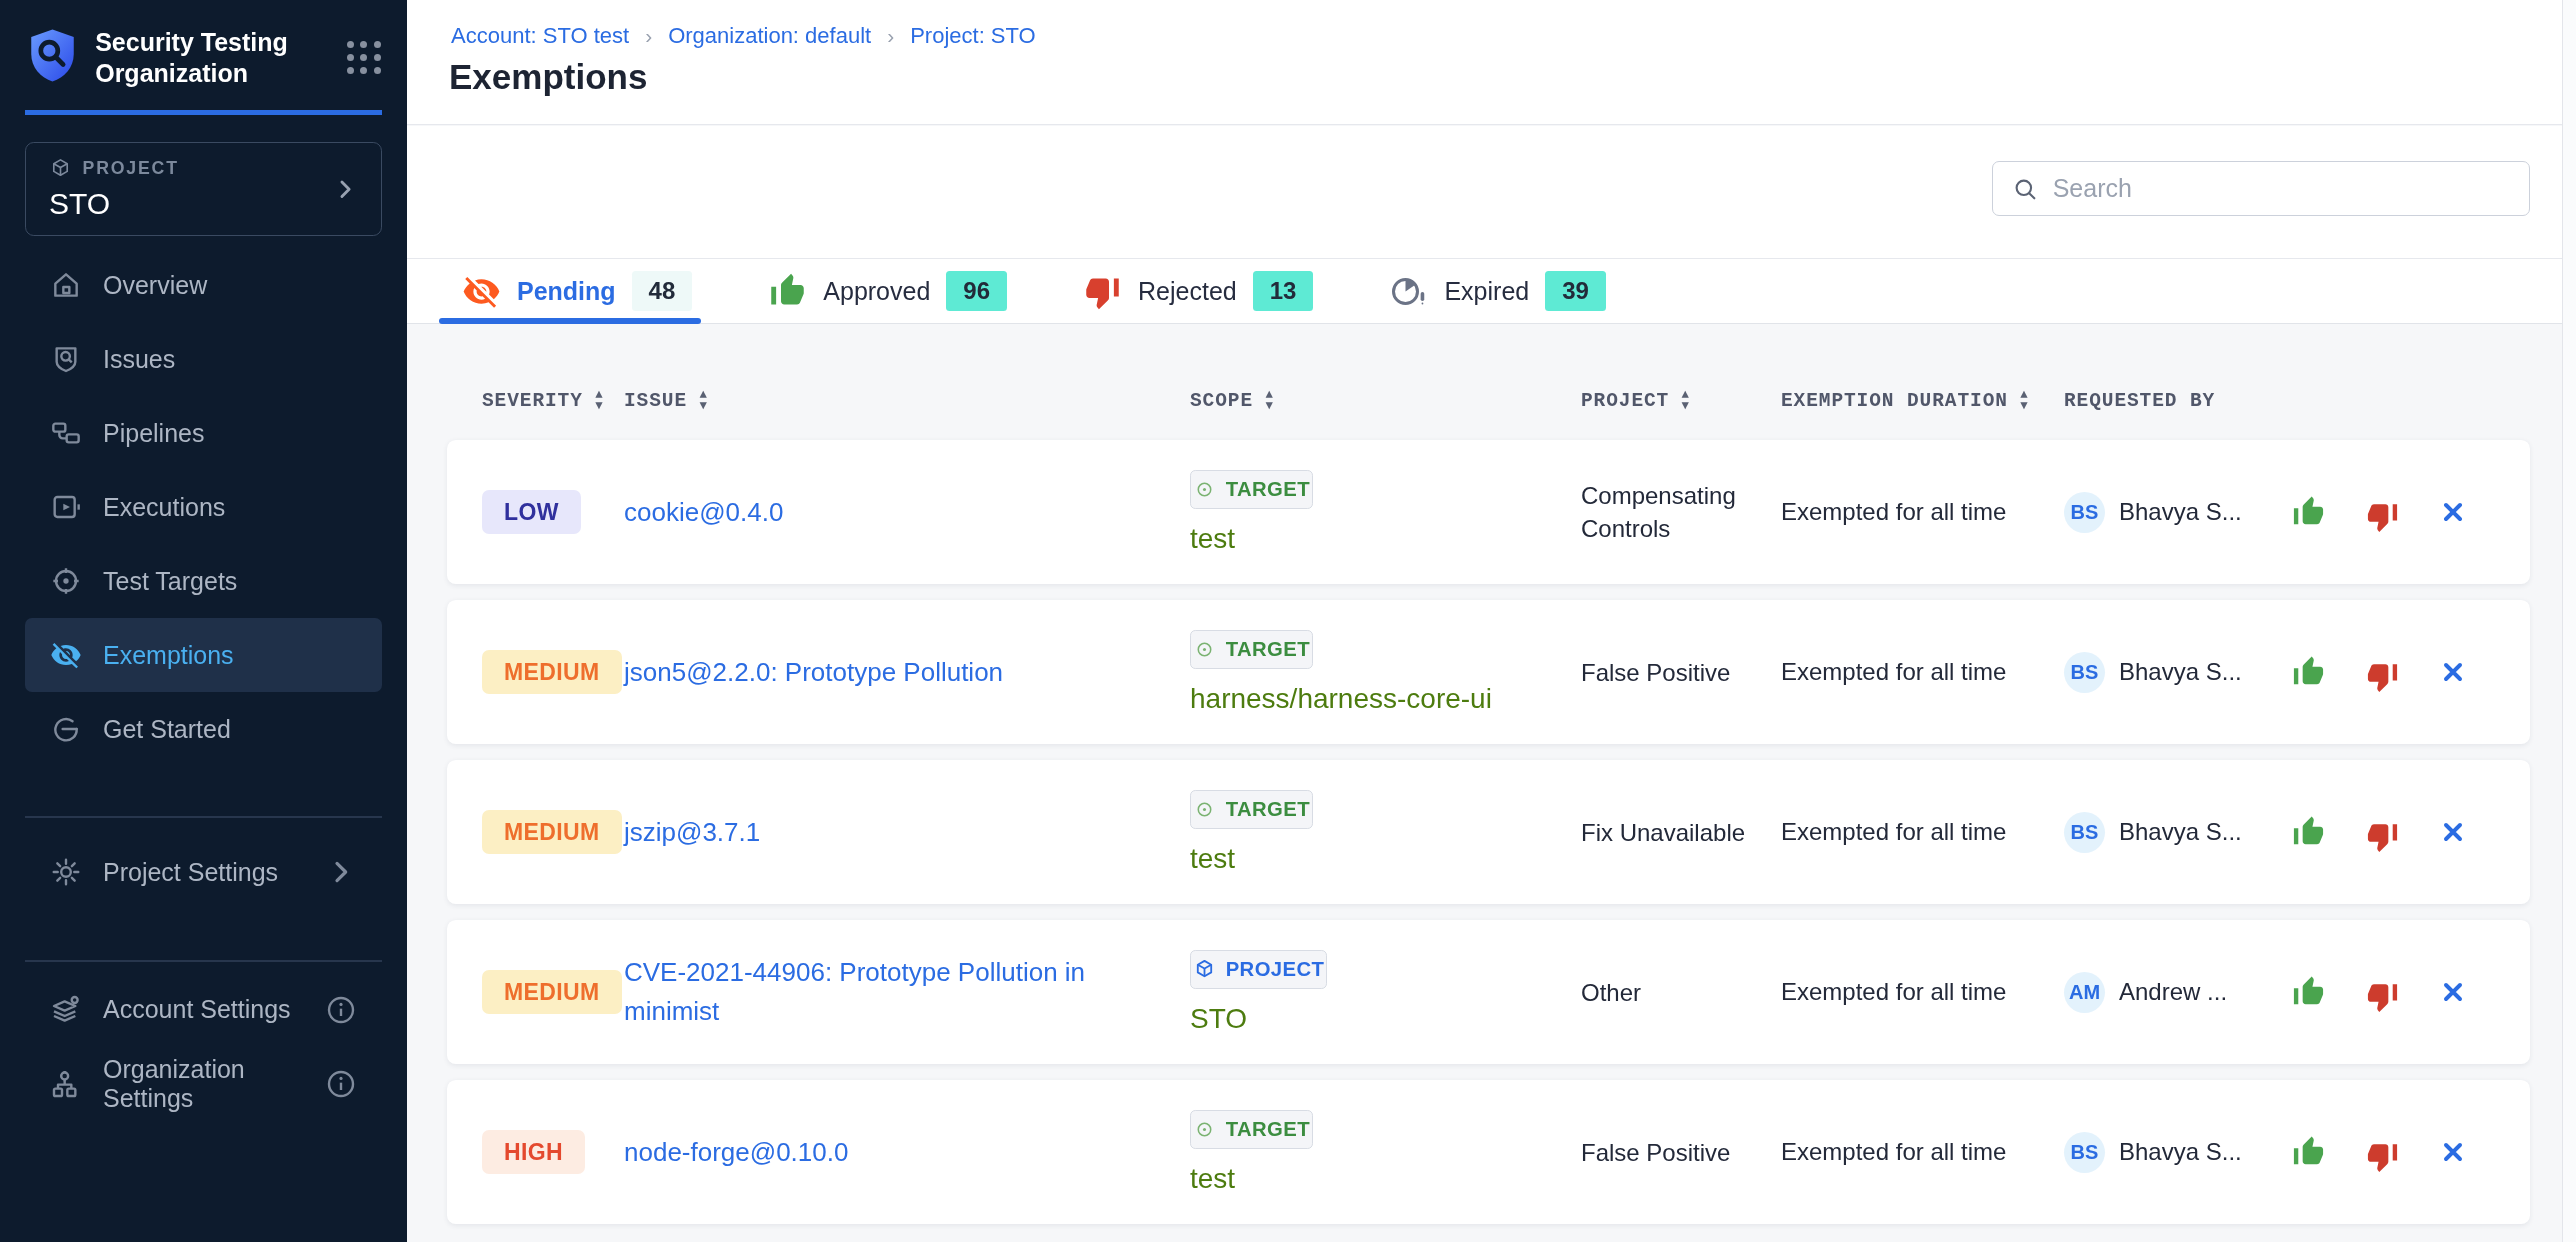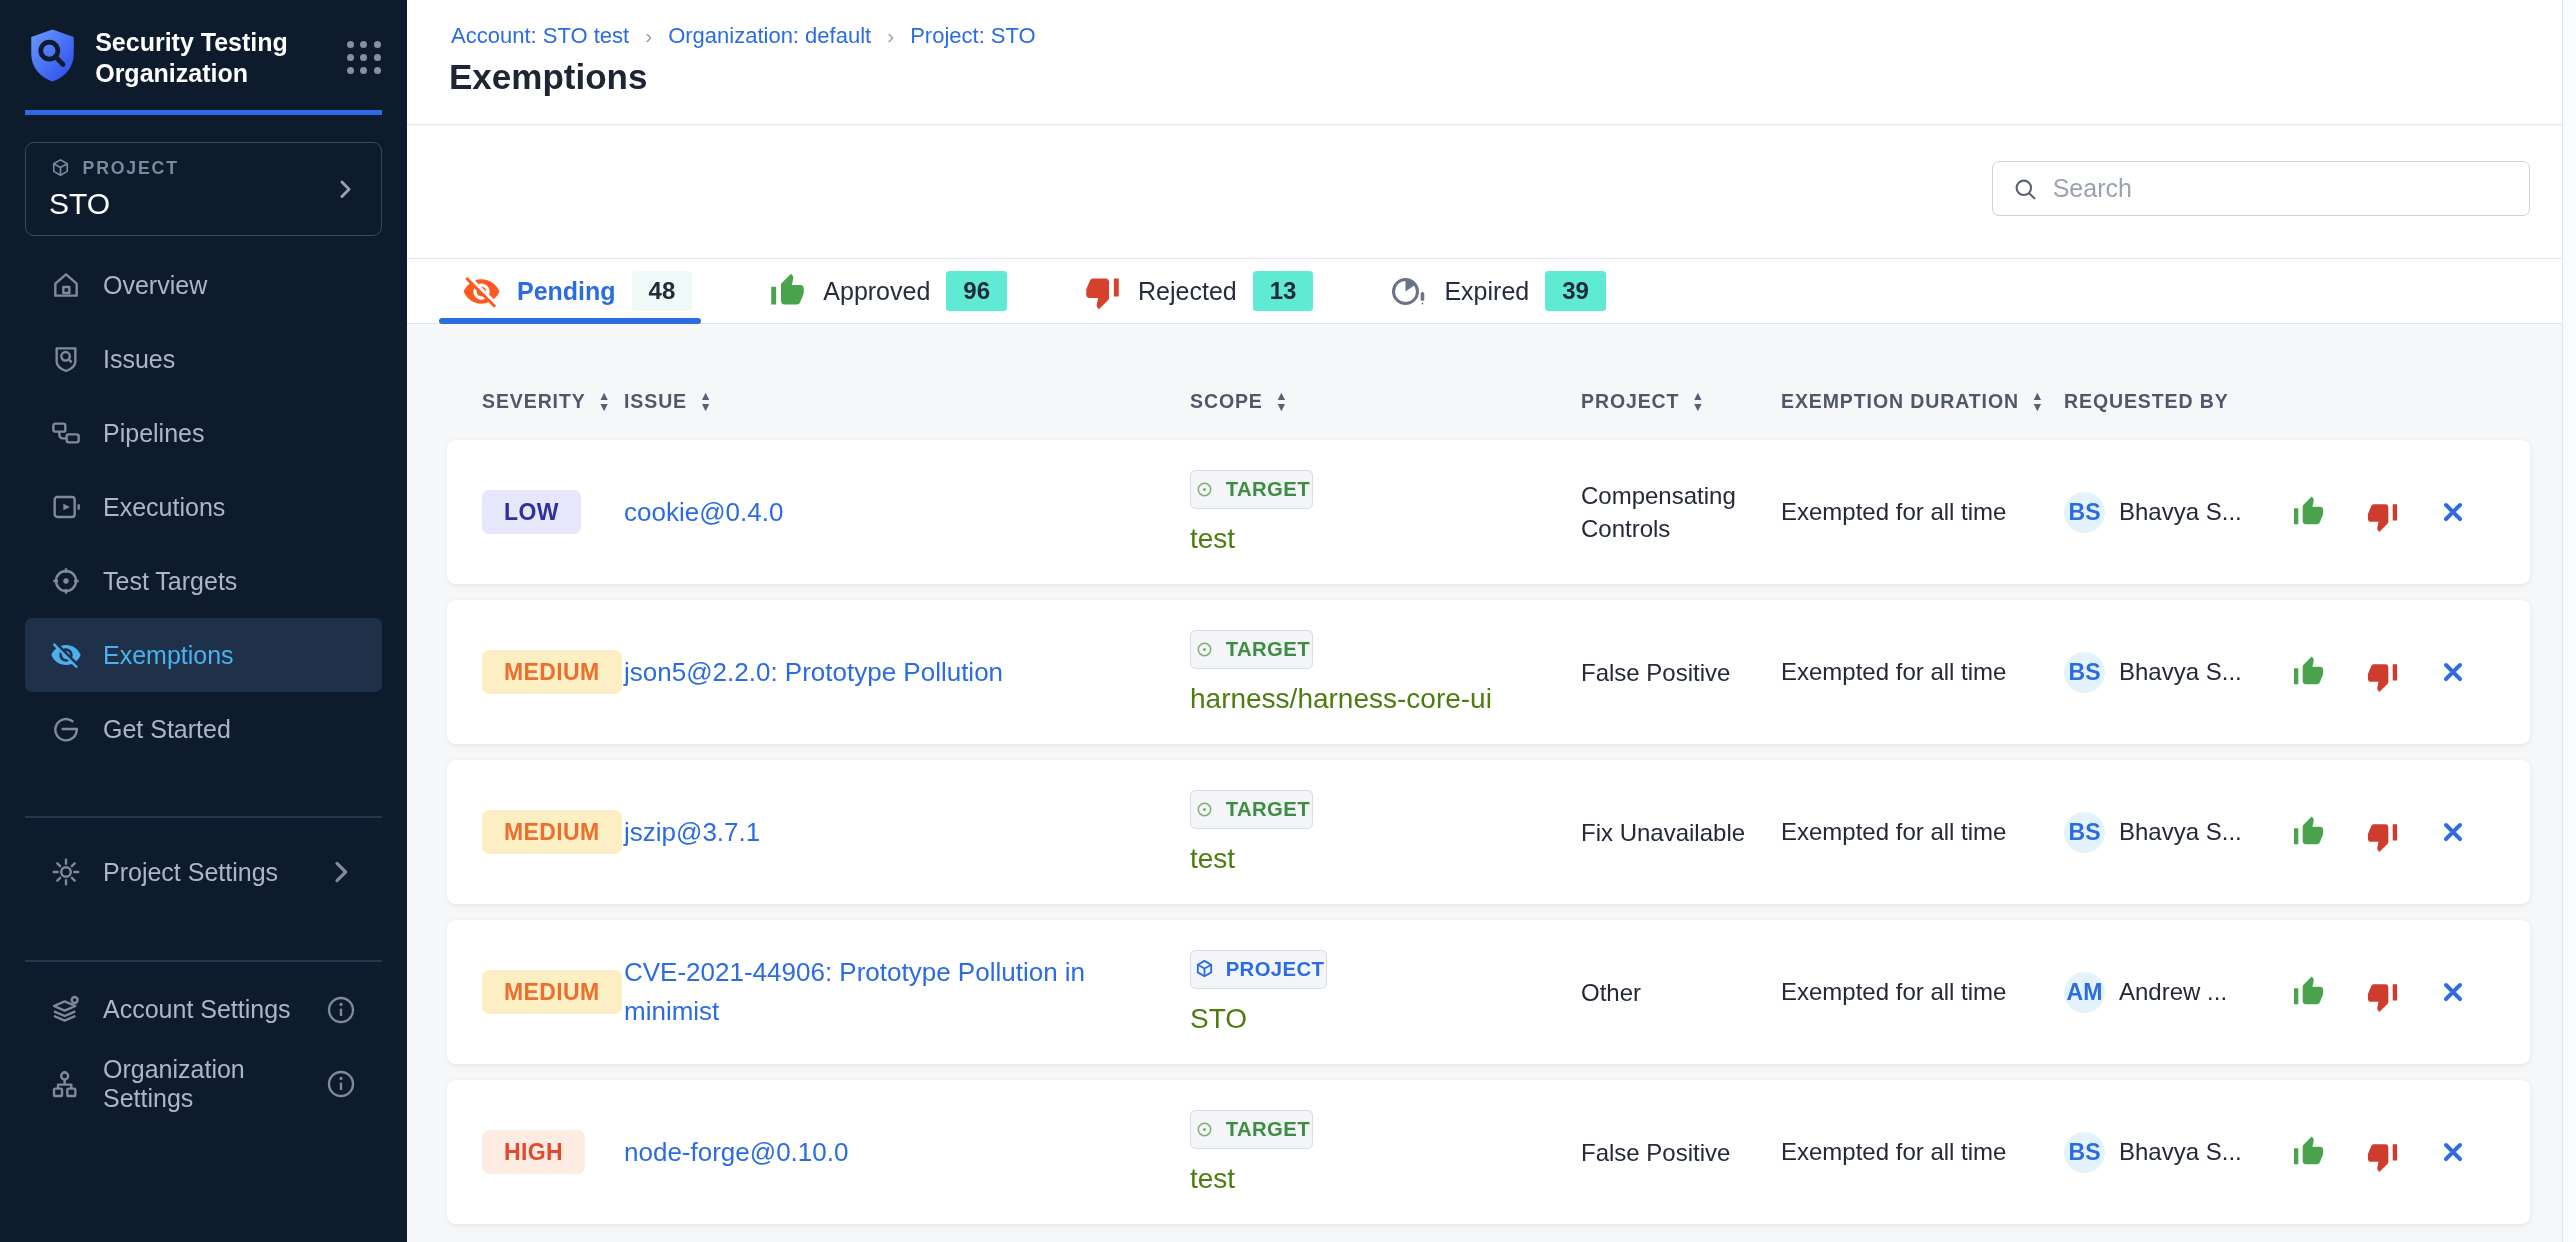--- a/index.html
+++ b/index.html
@@ -55,21 +55,21 @@
   .tab.active .count { background:#eef9f8; }
   .tab.active::after { content:''; position:absolute; left:-23px; right:-8.8px; bottom:-0.9px; height:6.2px; background:#2b6ce2; border-radius:3.5px; }
   .ico-pending { color:#fd5a20; }
   .ico-approved { color:#4aa44e; }
   .ico-rejected { color:#d8402e; }
   .ico-expired { color:#6b7386; }
 
   .content { position:absolute; top:325px; bottom:0; left:0; right:14px; background:#f6f7f9; }
   .grid-cols { display:grid; grid-template-columns:142px 566px 391px 200px 283px 227px 1fr; padding:0 53px 0 35px; }
   .table-head { position:absolute; top:65px; left:40px; right:32px; font-size:19.5px; font-weight:bold; color:#51576a; letter-spacing:0.9px; align-items:center; }
-  .th { display:flex; align-items:center; gap:12.4px; }
+  .th { display:flex; align-items:center; gap:12.4px;font-family:Liberation Mono, monospace; }
   .sort { display:flex; flex-direction:column; color:#5a6173; font-size:12.4px; line-height:10.6px; cursor:pointer; }
   .rows { position:absolute; top:115px; left:40px; right:32px; display:flex; flex-direction:column; gap:16px; }
   .row-card { height:144px; background:#fff; border-radius:8.8px; box-shadow:0 1.8px 5.3px rgba(35,48,71,0.08); align-items:center; }
 
   .sev-badge { display:inline-block; justify-self:start; padding:8.8px 22px; border-radius:7px; font-weight:bold; font-size:23px; letter-spacing:0.4px; }
   .sev-low { background:#e7e7fb; color:#30309d; }
   .sev-medium { background:#fcefc4; color:#ee6e2d; }
   .sev-high { background:#fdece2; color:#e4492e; }
 
   .issue-link { color:#2b6ce2; font-size:26px; line-height:39px; max-width:500px; padding-right:35px; text-decoration:none; cursor:pointer; }
@@ -78,21 +78,21 @@
   .scope-badge { display:flex; align-items:center; gap:9.7px; border:0.9px solid #d8dce4; background:#f4f5f8; border-radius:5.3px; padding:7px 2px; font-size:20.3px; font-weight:bold; letter-spacing:0.4px; }
   .scope-badge svg { width:23px; height:23px; }
   .scope-target { color:#3c8d40; }
   .scope-project { color:#2b6ce2; }
   .scope-name { font-size:28px; color:#4d7c0f; }
 
   .reason { font-size:24px; color:#232939; line-height:33px; padding-right:21px; }
   .duration { font-size:24px; color:#232939; }
 
   .requested { display:flex; align-items:center; gap:14px; }
-  .avatar { width:41px; height:41px; border-radius:50%; background:#e3f2fc; color:#2b6ce2; font-weight:bold; font-size:23px; display:flex; align-items:center; justify-content:center; flex:none; }
+  .avatar { width:41px; height:41px; border-radius:50%; background:#e3f2fc; color:#2b6ce2; font-weight:bold; font-size:20px; display:flex; align-items:center; justify-content:center; flex:none; }
   .req-name { font-size:24px; color:#232939; white-space:nowrap; }
 
   .actions { display:flex; align-items:center; gap:39px; }
   .act { cursor:pointer; }
   .act svg { width:35px; height:35px; }
   .act.approve { color:#4aa44e; }
   .act.reject { color:#cd3c2d; transform:translateY(3.5px); }
   .act.cancel { color:#2b6ce2; }
   .act.cancel svg { width:28px; height:28px; }
 </style>

